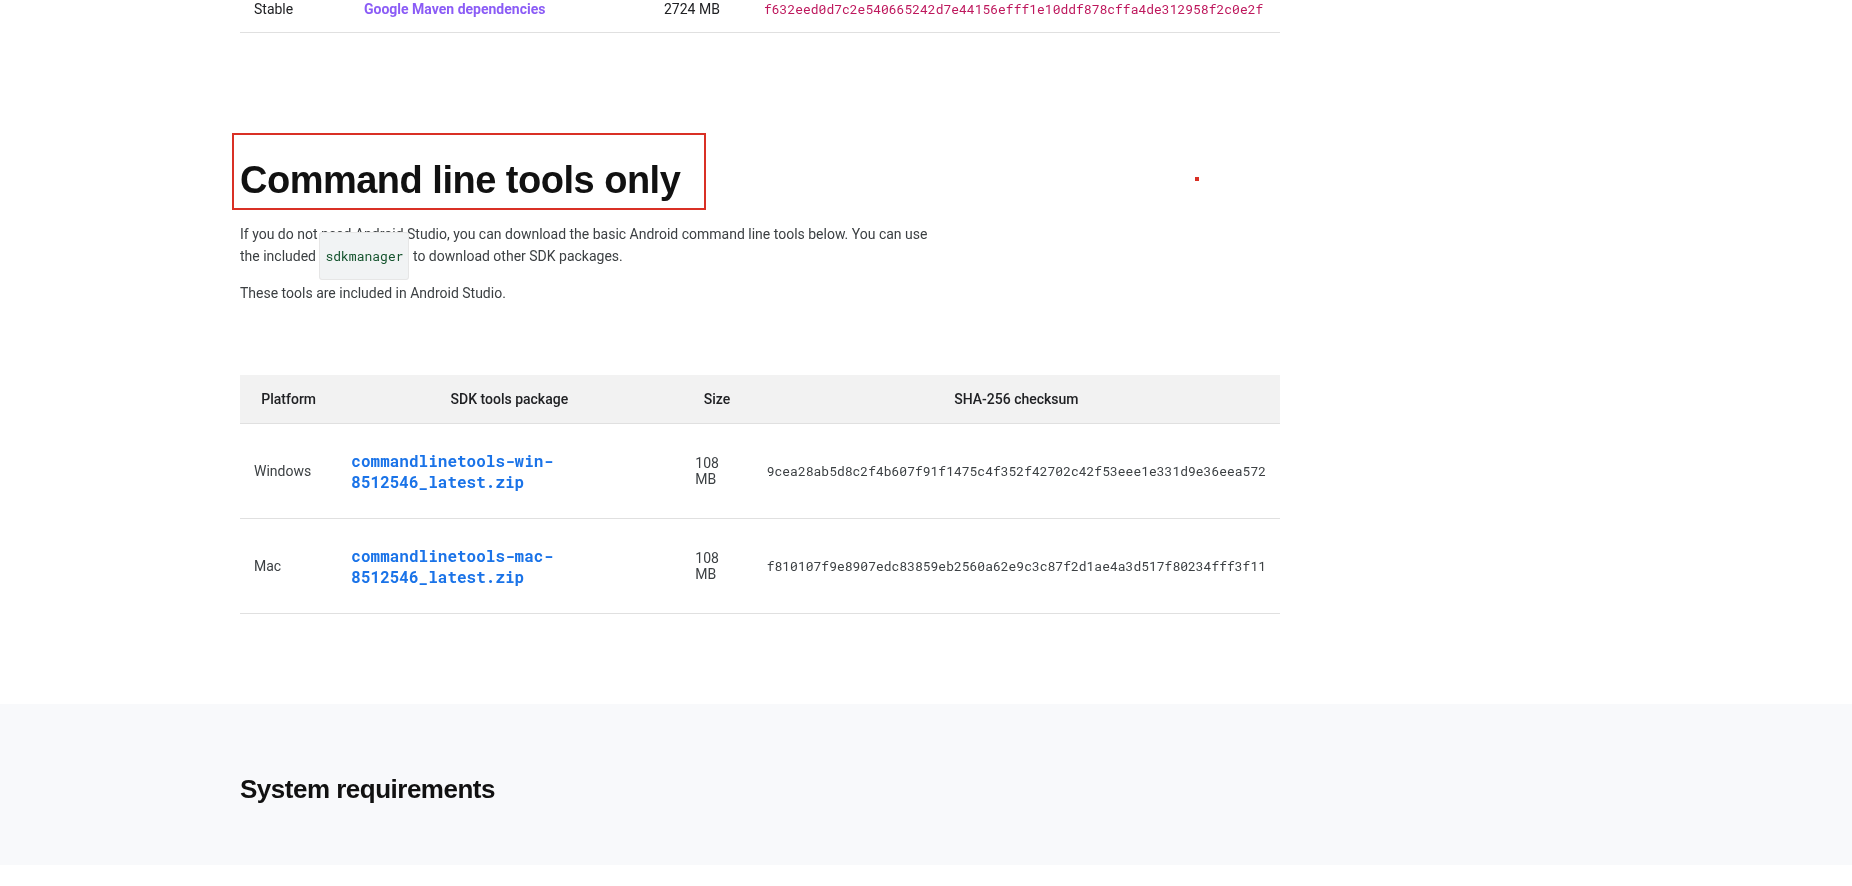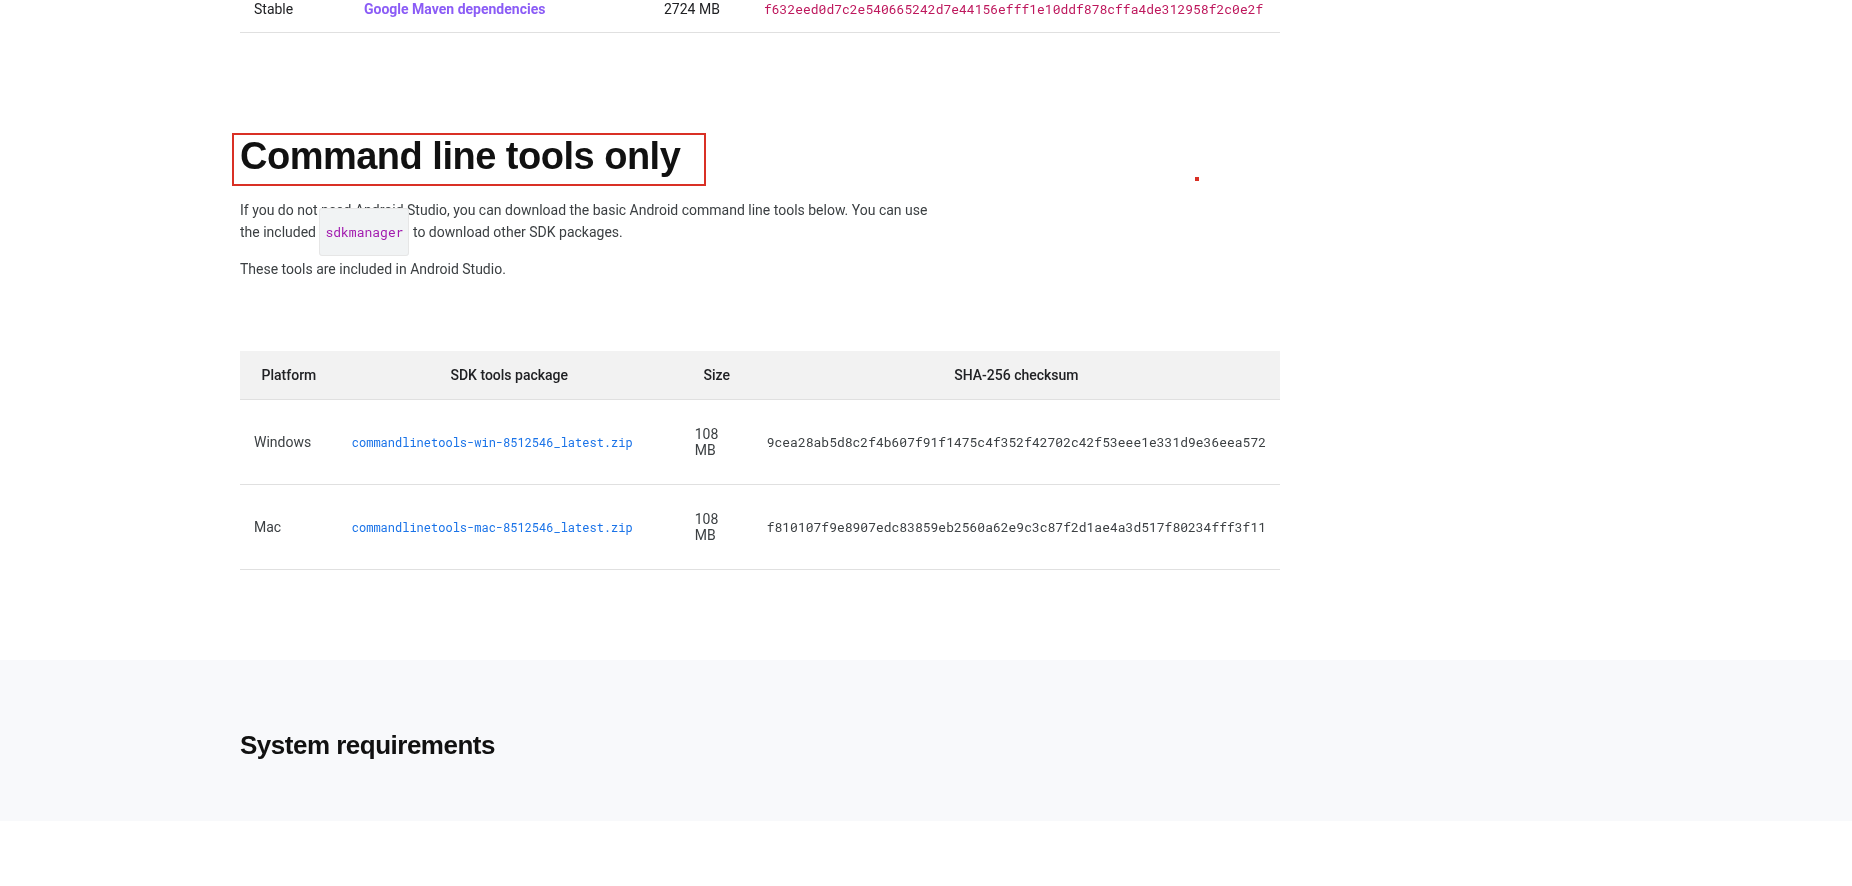--- a/index.html
+++ b/index.html
@@ -30,21 +30,21 @@
   }
   .section-heading {
     font-family: Arial, sans-serif;
     font-size: 38px;
     font-weight: 900;
     letter-spacing: -0.5px;
     color: #111;
     margin-top: 100px;
     display: inline-block;
     border: 2px solid #d93025;
-    padding: 0 24px 6px 6px;
+    padding: 24px 24px 6px 6px;
     margin-left: -8px;
   }
   .red-dot {
     position: absolute;
     width: 4px;
     height: 4px;
     background: #d93025;
     left: 955px;
     top: 144px;
   }
@@ -55,21 +55,21 @@
     color: #3c4043;
     max-width: 700px;
   }
   code.inline {
     font-family: "Roboto Mono", Consolas, monospace;
     background: #f1f3f4;
     border: 1px solid #e6e6e6;
     border-radius: 3px;
     padding: 14px 5px;
     font-size: 13px;
-    color: #a21caf;
+    color: #14532d;
   }
   .tools-table {
     width: 100%;
     border-collapse: collapse;
     margin-top: 70px;
     font-size: 14px;
   }
   .tools-table thead th {
     text-align: center;
     font-weight: 500;
@@ -80,23 +80,23 @@
   }
   .tools-table tbody td {
     padding: 26px 14px;
     border-bottom: 1px solid #e0e0e0;
     vertical-align: middle;
     color: #3c4043;
   }
   .pkg-link {
     color: #1a73e8;
     font-family: "Roboto Mono", Consolas, monospace;
-    font-weight: 400;
+    font-weight: 700;
     cursor: pointer;
-    font-size: 12px;
+    font-size: 16px;
   }
   .checksum {
     font-family: "Roboto Mono", Consolas, monospace;
     font-size: 13px;
     color: #be185d;
   }
   .sys-req-wrapper {
     width: 100%;
     background: #f8f9fb;
     margin-top: 90px;

